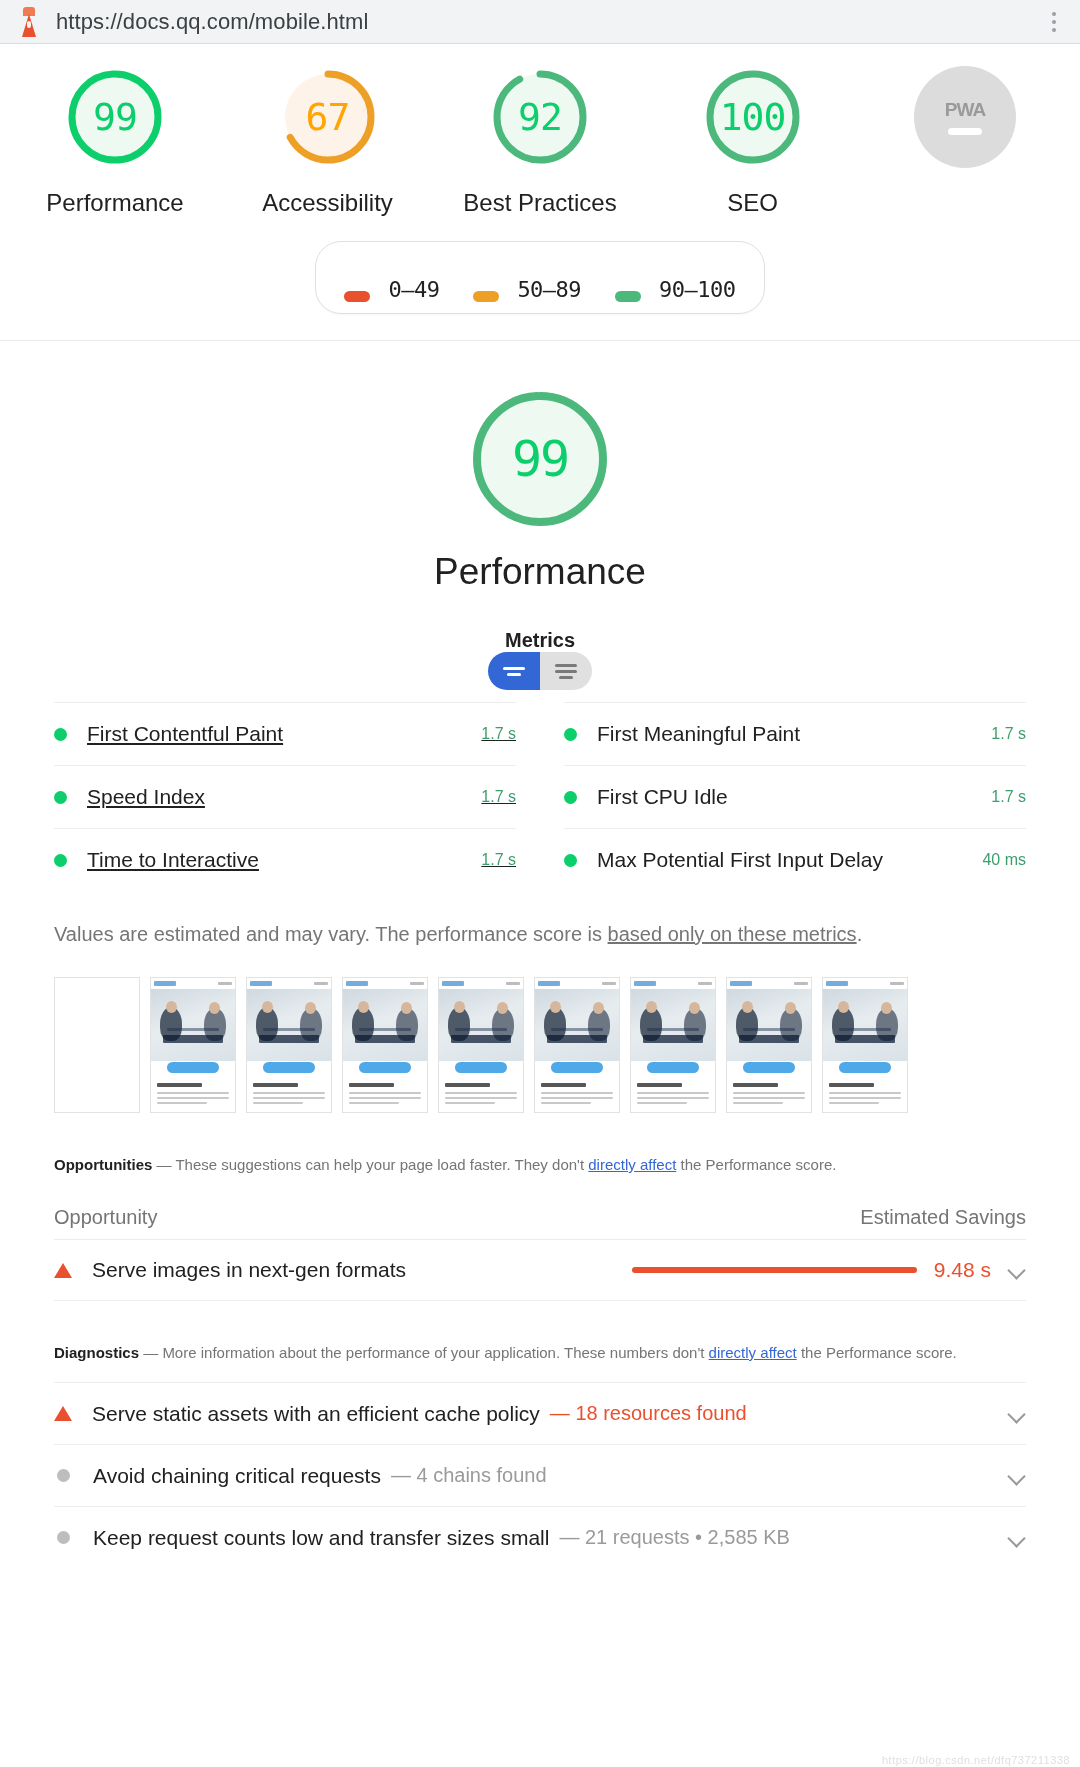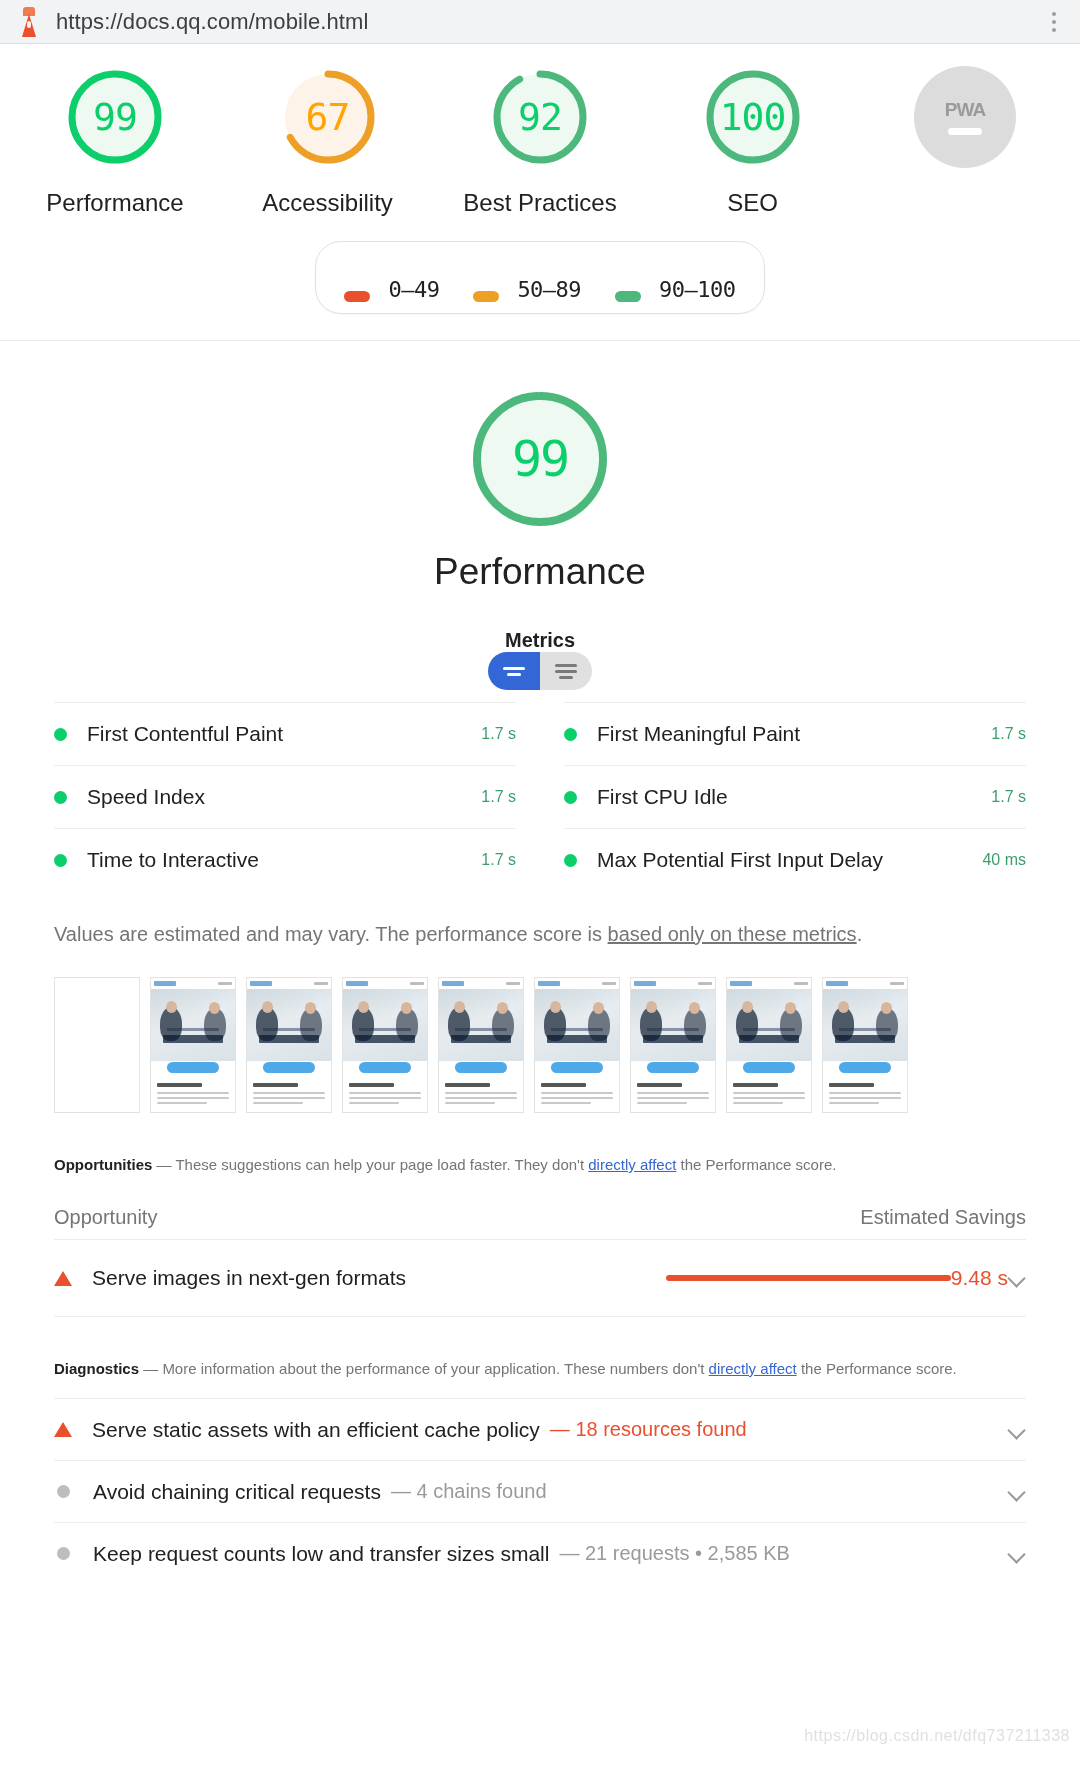--- a/index.html
+++ b/index.html
@@ -143,21 +143,21 @@
   .toggle-btn { flex: 1; display: flex; align-items: center; justify-content: center;
                 gap: 3px; flex-direction: column; cursor: pointer; }
   .toggle-btn.on  { background: #3367d6; }
   .toggle-btn.off { background: #e0e0e0; }
   .toggle-btn .ln { height: 3px; border-radius: 2px; display: block; }
   .toggle-btn.on .ln  { background: #fff; }
   .toggle-btn.off .ln { background: #7a7a7a; }
 
   .metrics-grid { display: flex; gap: 0; }
   .metrics-col { flex: 1; }
-  .metrics-col.left  { padding-right: 24px; border-right: 0; }
+  .metrics-col.left  { padding-right: 24px; border-right: 0; text-decoration: underline; }
   .metrics-col.right { padding-left: 24px; }
   .metric-row {
     display: flex; align-items: center;
     height: 63px;
     border-top: 1px solid #ededed;
   }
   .metric-dot { width: 13px; height: 13px; border-radius: 50%; background: #0cce6b;
                 flex: 0 0 auto; margin-right: 20px; }
   .metric-name { font-size: 21px; color: #212121; }
   .metric-val  { margin-left: auto; font-size: 16px; color: #3a9f6b; white-space: nowrap; }
@@ -214,33 +214,33 @@
   .sec-desc { margin-top: 36px; font-size: 15px; line-height: 31px; color: #757575; }
   .sec-desc b { color: #212121; font-weight: bold; }
   .sec-desc a { color: #3367d6; text-decoration: underline; }
 
   .table-head {
     display: flex; justify-content: space-between; align-items: center;
     margin-top: 26px; padding-bottom: 10px;
     font-size: 20px; color: #757575;
   }
   .opp-row {
-    display: flex; align-items: center; height: 78px;
+    display: flex; align-items: center; height: 62px;
     border-top: 1px solid #ededed; border-bottom: 1px solid #ededed;
   }
   .tri {
     width: 0; height: 0;
     border-left: 9px solid transparent; border-right: 9px solid transparent;
     border-bottom: 15px solid #e8502e;
     flex: 0 0 auto; margin-right: 20px;
   }
   .circ { width: 13px; height: 13px; border-radius: 50%; background: #bdbdbd;
           flex: 0 0 auto; margin: 0 23px 0 3px; }
   .opp-name { font-size: 21px; color: #212121; }
-  .opp-right { margin-left: auto; display: flex; align-items: center; gap: 0; }
+  .opp-right { margin-left: auto; display: flex; align-items: center; gap: 17px; }
   .opp-bar { width: 285px; height: 6px; background: #e8502e; border-radius: 3px; }
   .opp-val { font-size: 21px; color: #e8502e; white-space: nowrap; }
   .chev { width: 18px; height: 18px; position: relative; flex: 0 0 auto; cursor: pointer; }
   .chev::after {
     content: ""; position: absolute; left: 2px; top: 3px;
     width: 11px; height: 11px;
     border-right: 2px solid #9a9a9a; border-bottom: 2px solid #9a9a9a;
     transform: rotate(45deg);
   }
 
@@ -249,22 +249,22 @@
     display: flex; align-items: center; height: 62px;
     border-top: 1px solid #ededed;
   }
   .diag-name { font-size: 21px; color: #212121; }
   .diag-sub { font-size: 20px; margin-left: 10px; }
   .diag-sub.red  { color: #e8502e; }
   .diag-sub.grey { color: #9a9a9a; }
   .diag-row .chev { margin-left: auto; }
 
   .watermark {
-    position: absolute; right: 10px; bottom: 22px;
-    font-size: 16px; color: #e0e0e0; letter-spacing: .5px;
+    position: absolute; right: 10px; bottom: 1px;
+    font-size: 11px; color: #e0e0e0; letter-spacing: .5px;
   }
   body { position: relative; }
 </style>
 </head>
 <body>
 
 <div class="urlbar">
   <div class="lh-icon">
     <div class="top"></div>
       <div class="body"></div>

